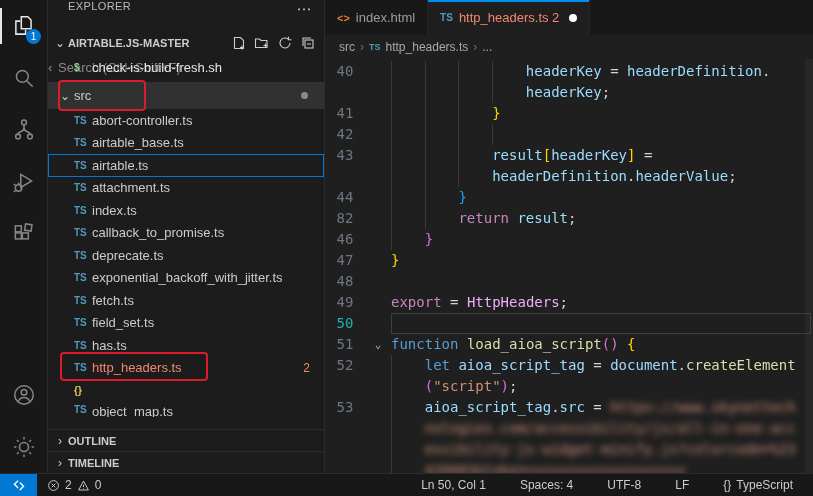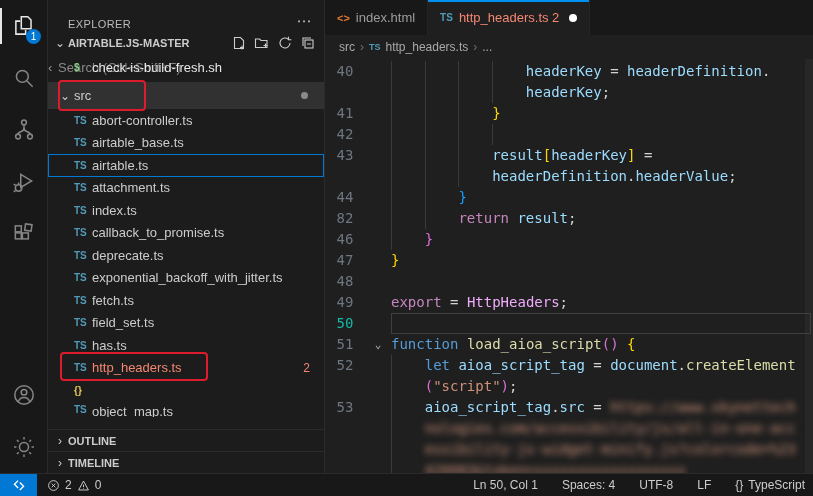--- a/index.html
+++ b/index.html
@@ -17,21 +17,21 @@
   .act-item.active { color:#e7e7e7; }
   .act-item.active::before { content:""; position:absolute; left:0; top:8px; bottom:8px; width:2px; background:#e7e7e7; }
   .act-item svg { width:26px; height:26px; stroke:currentColor; fill:none; stroke-width:1.4; }
   .act-badge { position:absolute; right:6px; bottom:8px; min-width:15px; height:15px; border-radius:50%;
                background:#0078d4; color:#fff; font-size:10px; display:flex; align-items:center; justify-content:center; }
   .act-bottom { margin-top:auto; }
 
   
   .sidebar { position:relative; width:277px; background:#1c1c1c; border-right:1px solid #2b2b2b;
              display:flex; flex-direction:column; overflow:hidden; }
-  .sb-header { height:30px; display:flex; align-items:flex-end; padding:0 12px 0 20px;
+  .sb-header { height:30px; display:flex; align-items:flex-start; padding:0 12px 0 20px;
                font-size:11px; color:#bbbbbb; letter-spacing:.4px; flex:0 0 auto; }
   .sb-header .spacer { flex:1; }
   .more-btn { color:#cccccc; font-size:15px; cursor:pointer; }
   .sb-project { height:26px; display:flex; align-items:center; padding:0 8px 0 4px;
                 font-size:11px; font-weight:bold; color:#cccccc; flex:0 0 auto; }
   .sb-project .chev { width:16px; font-size:12px; font-weight:normal; color:#cccccc; text-align:center; }
   .sb-project .pname { flex:1; overflow:hidden; white-space:nowrap; }
   .proj-actions { display:flex; gap:7px; }
   .proj-actions svg { width:16px; height:16px; stroke:#cccccc; fill:none; stroke-width:1.1; cursor:pointer; }
 
@@ -100,21 +100,21 @@
   .vscroll { position:absolute; right:0; top:0; bottom:0; width:8px; background:rgba(255,255,255,.04); }
 
   
   .statusbar { height:23px; background:#181818; border-top:1px solid #2b2b2b; display:flex;
                align-items:center; font-size:12px; color:#cccccc; flex:0 0 auto; }
   .remote { width:37px; height:100%; background:#0078d4; color:#ffffff; display:flex;
             align-items:center; justify-content:center; cursor:pointer; }
   .remote svg { width:14px; height:14px; stroke:#fff; stroke-width:1.6; fill:none; }
   .sb-left { display:flex; align-items:center; gap:5px; padding-left:10px; cursor:pointer; }
   .sb-left svg { width:13px; height:13px; stroke:#cccccc; stroke-width:1.2; fill:none; }
-  .sb-right { margin-left:auto; display:flex; align-items:flex-end; gap:24px; padding-right:8px; }
+  .sb-right { margin-left:auto; display:flex; align-items:flex-end; gap:34px; padding-right:20px; }
   .sb-item { cursor:pointer; white-space:nowrap; }
   .lang-item { display:flex; gap:5px; align-items:center; }
 </style>
 </head>
 <body>
 
 <div class="root">
   <div class="main">
 
     <nav class="activitybar">

